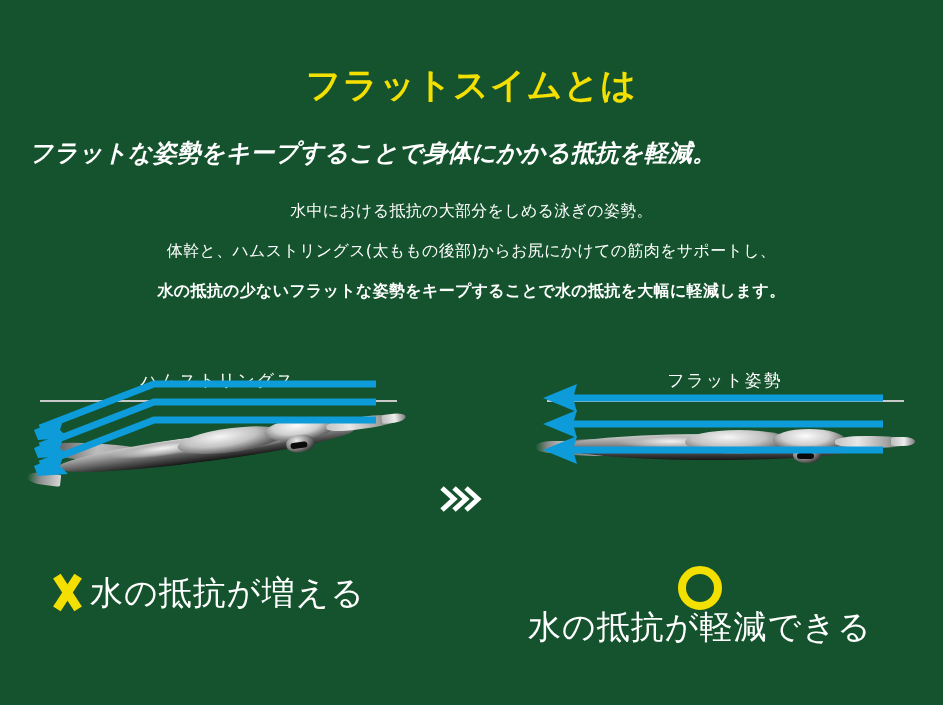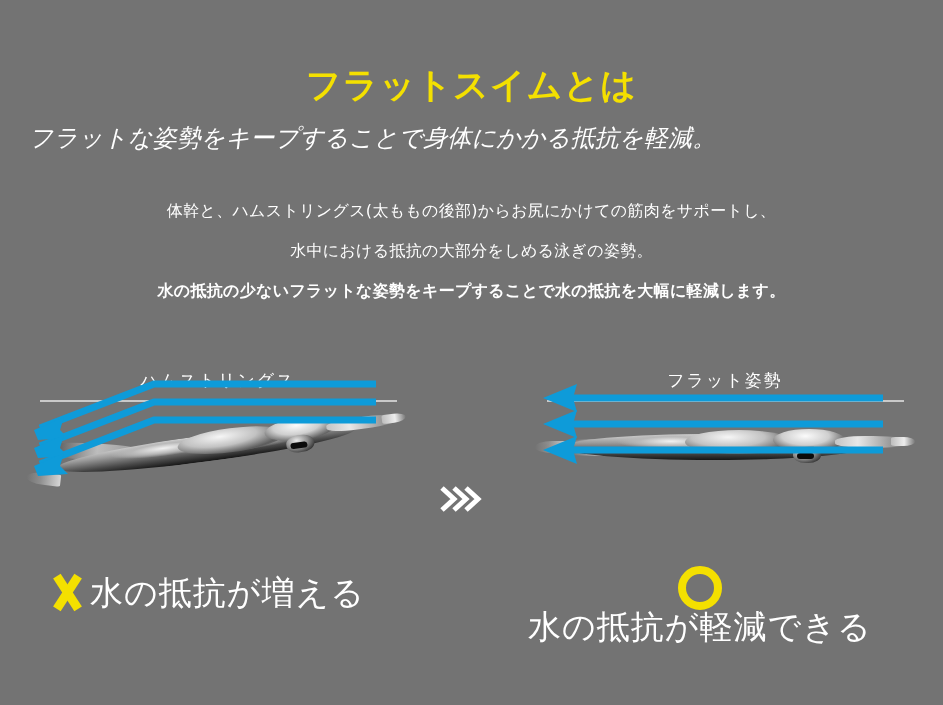--- a/index.html
+++ b/index.html
@@ -8,45 +8,45 @@
     padding: 0;
     background: #000000;
   }
   body {
     font-family: "DejaVu Sans", "Liberation Sans", sans-serif;
   }
   #page {
     position: relative;
     width: 943px;
     height: 705px;
-    background: #737373;
+    background: #14532d;
     overflow: hidden;
   }
 
   
   .main-title {
     position: absolute;
     top: 66px;
     left: 0;
     width: 943px;
     text-align: center;
     font-size: 35px;
     font-weight: bold;
     letter-spacing: 1px;
     color: #f4e000;
     line-height: 1.1;
   }
   .sub-title {
     position: absolute;
-    top: 124px;
+    top: 139px;
     left: 0;
     width: 745px;
     text-align: center;
     font-size: 24px;
-    font-weight: normal;
+    font-weight: bold;
     font-style: italic;
     color: #ffffff;
     letter-spacing: 0.2px;
     line-height: 1.2;
   }
 
   
   .body-block {
     position: absolute;
     top: 203px;
@@ -268,22 +268,22 @@
 </head>
 <body>
 
 <div id="page">
 
   <div class="main-title">フラットスイムとは</div>
 
   <div class="sub-title">フラットな姿勢をキープすることで身体にかかる抵抗を軽減。</div>
 
   <div class="body-block">
+    <p class="body-line">水中における抵抗の大部分をしめる泳ぎの姿勢。</p>
     <p class="body-line">体幹と、ハムストリングス(太ももの後部)からお尻にかけての筋肉をサポートし、</p>
-    <p class="body-line">水中における抵抗の大部分をしめる泳ぎの姿勢。</p>
     <p class="body-line">水の抵抗の少ないフラットな姿勢をキープすることで水の抵抗を大幅に軽減します。</p>
   </div>
 
   <div class="panel panel-left">
 
     <div class="panel-label">ハムストリングス</div>
 
     <div class="panel-rule"></div>
 
     <div class="swimmer-stage">

